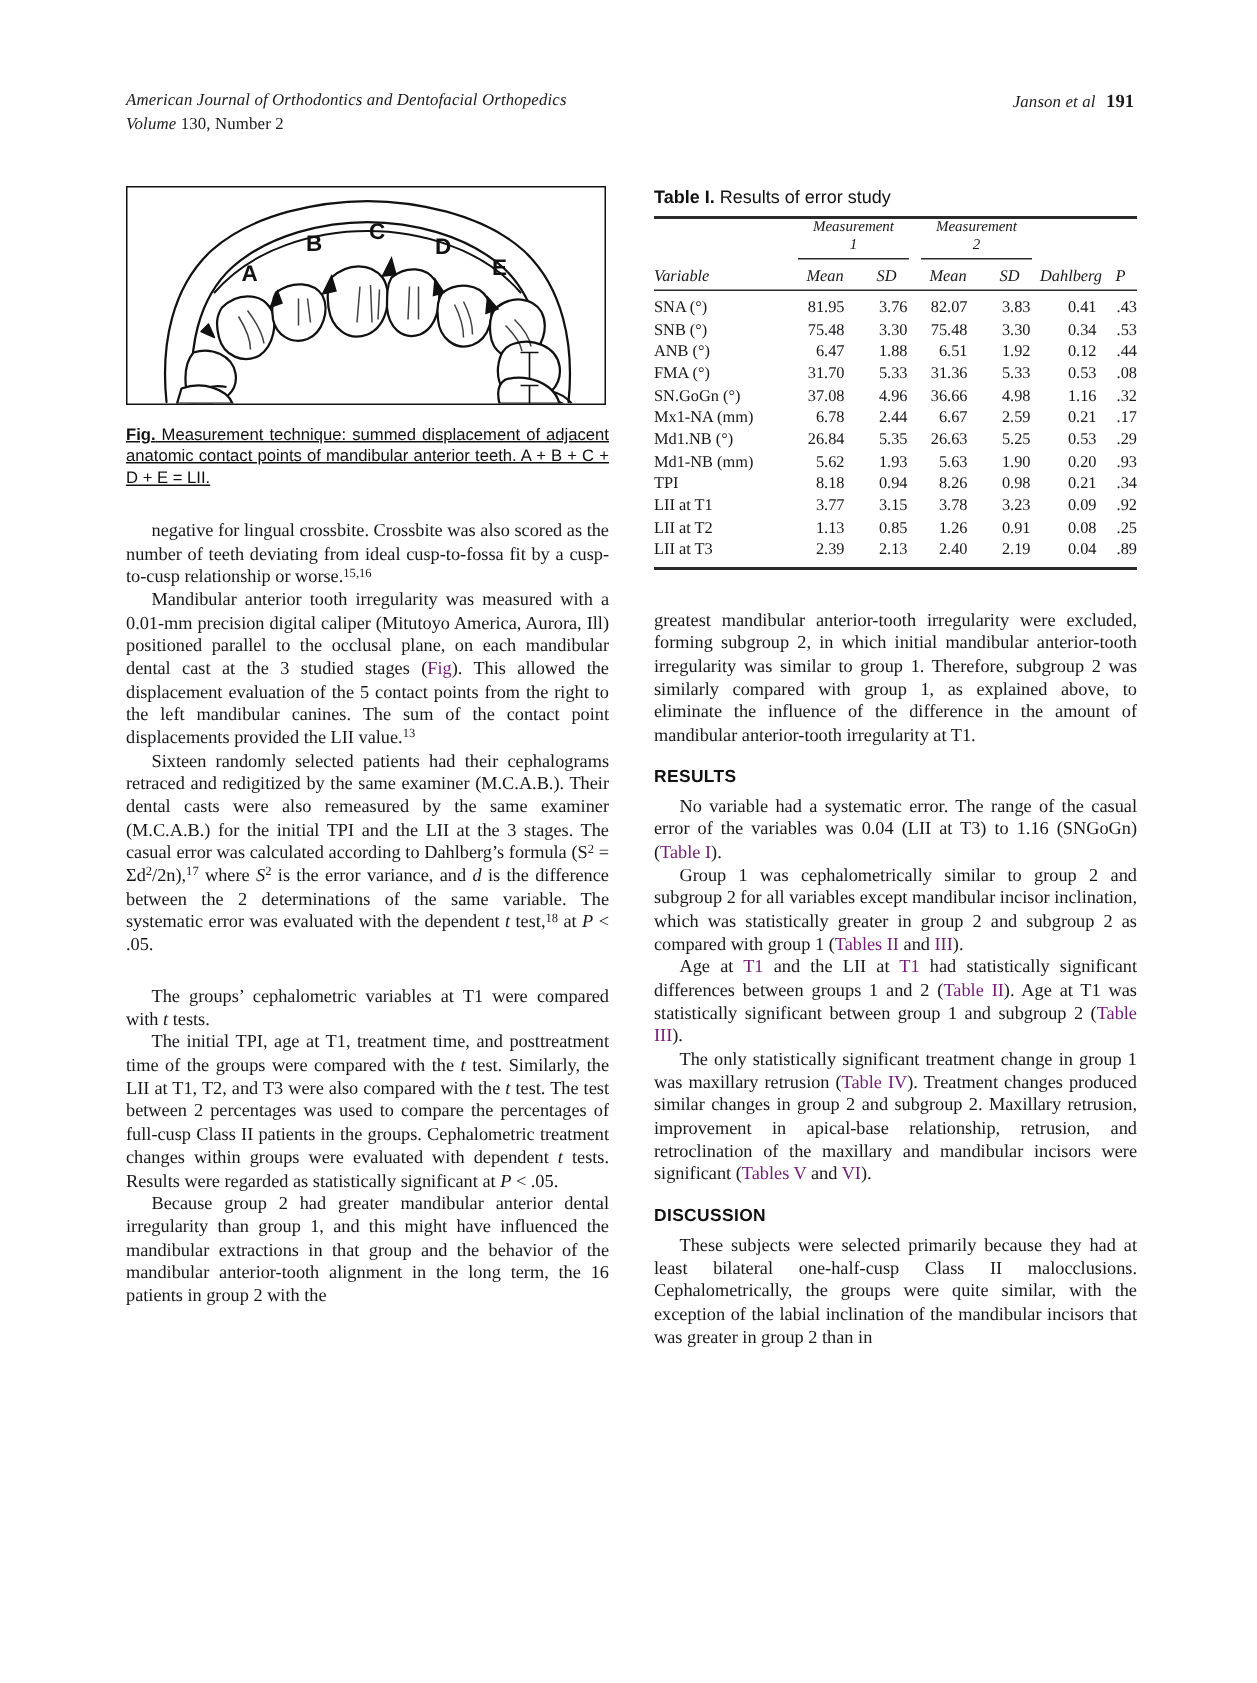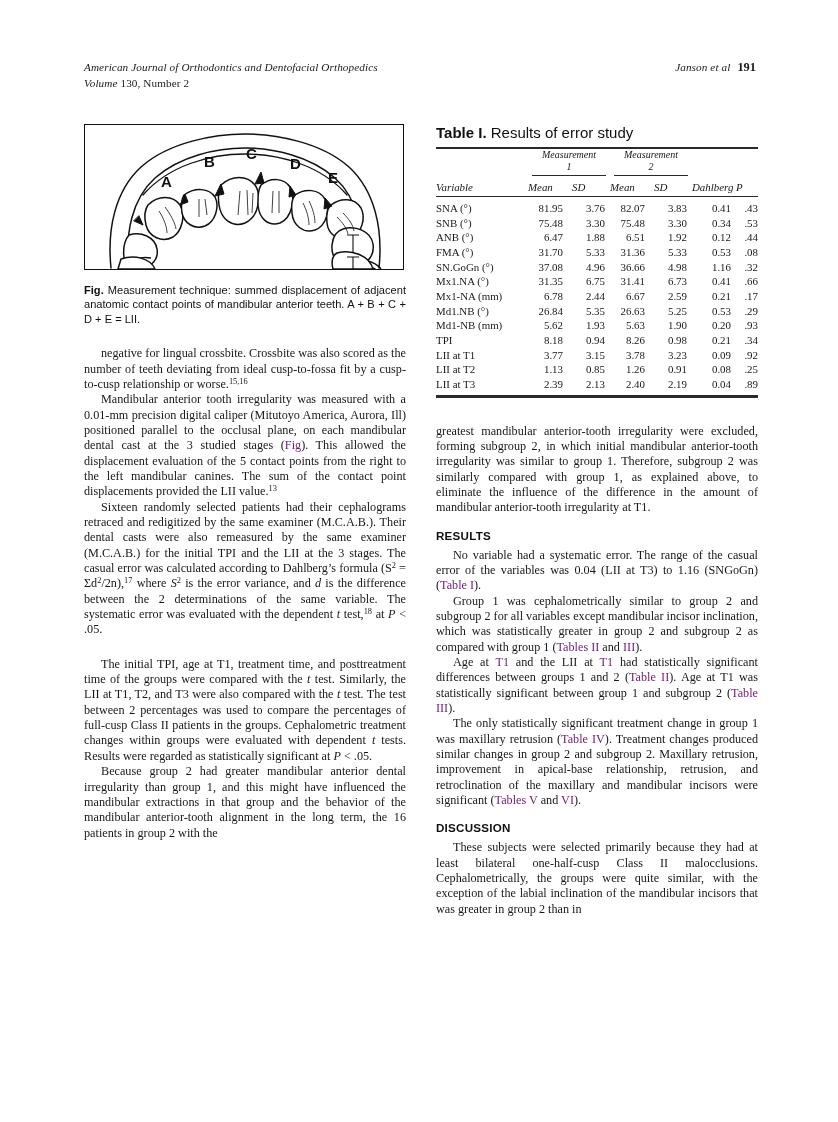--- a/index.html
+++ b/index.html
@@ -109,28 +109,29 @@
   }
   .figbox svg { display: block; }
 
   .figcap {
     font-family: "Liberation Sans", sans-serif;
     font-size: 11.1px;
     line-height: 14.4px;
     text-align: justify;
     color: #111;
     margin: 0;
+    text-decoration: underline;
   }
   .figcap .figlabel { font-weight: bold; }
 
   
   .tbl-wrap { width: 322px; }
   .tbl-title {
     font-family: "Liberation Sans", sans-serif;
-    font-size: 15px;
+    font-size: 12px;
     color: #111;
     margin: 0 0 6px 0;
     white-space: nowrap;
   }
   .tbl-title .tnum { font-weight: bold; }
   .rule-thick { height: 2.1px; background: #2a2a2a; }
   .rule-thin  { height: 0.9px; background: #2a2a2a; }
 
   table.errtbl {
     width: 322px;
@@ -151,21 +152,21 @@
     padding-bottom: 2px !important;
   }
   .grp-underline {
     height: 0.9px;
     background: #2a2a2a;
     margin: 1px 4px 0 4px;
   }
   .sub-head {
     font-style: italic;
     font-size: 10.9px;
-    text-align: left;
+    text-align: center;
     padding: 3px 0 3px 0 !important;
   }
   .sub-head.left { text-align: left; }
   .cell-var { text-align: left;  padding: 1.35px 0 1.35px 0 !important; white-space: nowrap; }
   .cell-num { text-align: right; padding: 1.35px 0 1.35px 0 !important; white-space: nowrap; }
   .cell-num.pad { padding-right: 9px !important; }
   .cell-num.padsm { padding-right: 5px !important; }
   .spacer-row td { height: 4px; }
 </style>
 </head>
@@ -263,20 +264,21 @@
 
     <p class="body"><span>negative for lingual crossbite. Crossbite was also scored as the number of teeth deviating from ideal cusp-to-fossa fit by a cusp-to-cusp relationship or worse.</span><sup class="ref">15,16</sup></p>
 
     <p class="body"><span>Mandibular anterior tooth irregularity was measured with a 0.01-mm precision digital caliper (Mitutoyo America, Aurora, Ill) positioned parallel to the occlusal plane, on each mandibular dental cast at the 3 studied stages (</span><span class="lnk">Fig</span><span>). This allowed the displacement evaluation of the 5 contact points from the right to the left mandibular canines. The sum of the contact point displacements provided the LII value.</span><sup class="ref">13</sup></p>
 
     <p class="body"><span>Sixteen randomly selected patients had their cephalograms retraced and redigitized by the same examiner (M.C.A.B.). Their dental casts were also remeasured by the same examiner (M.C.A.B.) for the initial TPI and the LII at the 3 stages. The casual error was calculated according to Dahlberg’s formula (S</span><sup class="ref">2</sup><span> = Σd</span><sup class="ref">2</sup><span>/2n),</span><sup class="ref">17</sup><span> where </span><span class="ital">S</span><sup class="ref">2</sup><span> is the error variance, and </span><span class="ital">d</span><span> is the difference between the 2 determinations of the same variable. The systematic error was evaluated with the dependent </span><span class="ital">t</span><span> test,</span><sup class="ref">18</sup><span> at </span><span class="ital">P</span><span> &lt; .05.</span></p>
 
     <div class="sp-before-head"></div>
     <div class="sp-after-head"></div>
 
+    <p class="body"><span>The groups’ cephalometric variables at T1 were compared with </span><span class="ital">t</span><span> tests.</span></p>
 
     <p class="body"><span>The initial TPI, age at T1, treatment time, and posttreatment time of the groups were compared with the </span><span class="ital">t</span><span> test. Similarly, the LII at T1, T2, and T3 were also compared with the </span><span class="ital">t</span><span> test. The test between 2 percentages was used to compare the percentages of full-cusp Class II patients in the groups. Cephalometric treatment changes within groups were evaluated with dependent </span><span class="ital">t</span><span> tests. Results were regarded as statistically significant at </span><span class="ital">P</span><span> &lt; .05.</span></p>
 
     <p class="body">Because group 2 had greater mandibular anterior dental irregularity than group 1, and this might have influenced the mandibular extractions in that group and the behavior of the mandibular anterior-tooth alignment in the long term, the 16 patients in group 2 with the</p>
   </div>
 
   <div class="col col-right">
 
     <div class="tbl-wrap">
       <p class="tbl-title"><span class="tnum">Table I.</span><span> Results of error study</span></p>
@@ -366,29 +368,20 @@
           <tr>
             <td class="cell-var">SN.GoGn (°)</td>
             <td class="cell-num pad">37.08</td>
             <td class="cell-num padsm">4.96</td>
             <td class="cell-num pad">36.66</td>
             <td class="cell-num padsm">4.98</td>
             <td class="cell-num padsm">1.16</td>
             <td class="cell-num">.32</td>
           </tr>
           <tr>
-            <td class="cell-var">Mx1.NA (°)</td>
-            <td class="cell-num pad">31.35</td>
-            <td class="cell-num padsm">6.75</td>
-            <td class="cell-num pad">31.41</td>
-            <td class="cell-num padsm">6.73</td>
-            <td class="cell-num padsm">0.41</td>
-            <td class="cell-num">.66</td>
-          </tr>
-          <tr>
             <td class="cell-var">Mx1-NA (mm)</td>
             <td class="cell-num pad">6.78</td>
             <td class="cell-num padsm">2.44</td>
             <td class="cell-num pad">6.67</td>
             <td class="cell-num padsm">2.59</td>
             <td class="cell-num padsm">0.21</td>
             <td class="cell-num">.17</td>
           </tr>
           <tr>
             <td class="cell-var">Md1.NB (°)</td>

